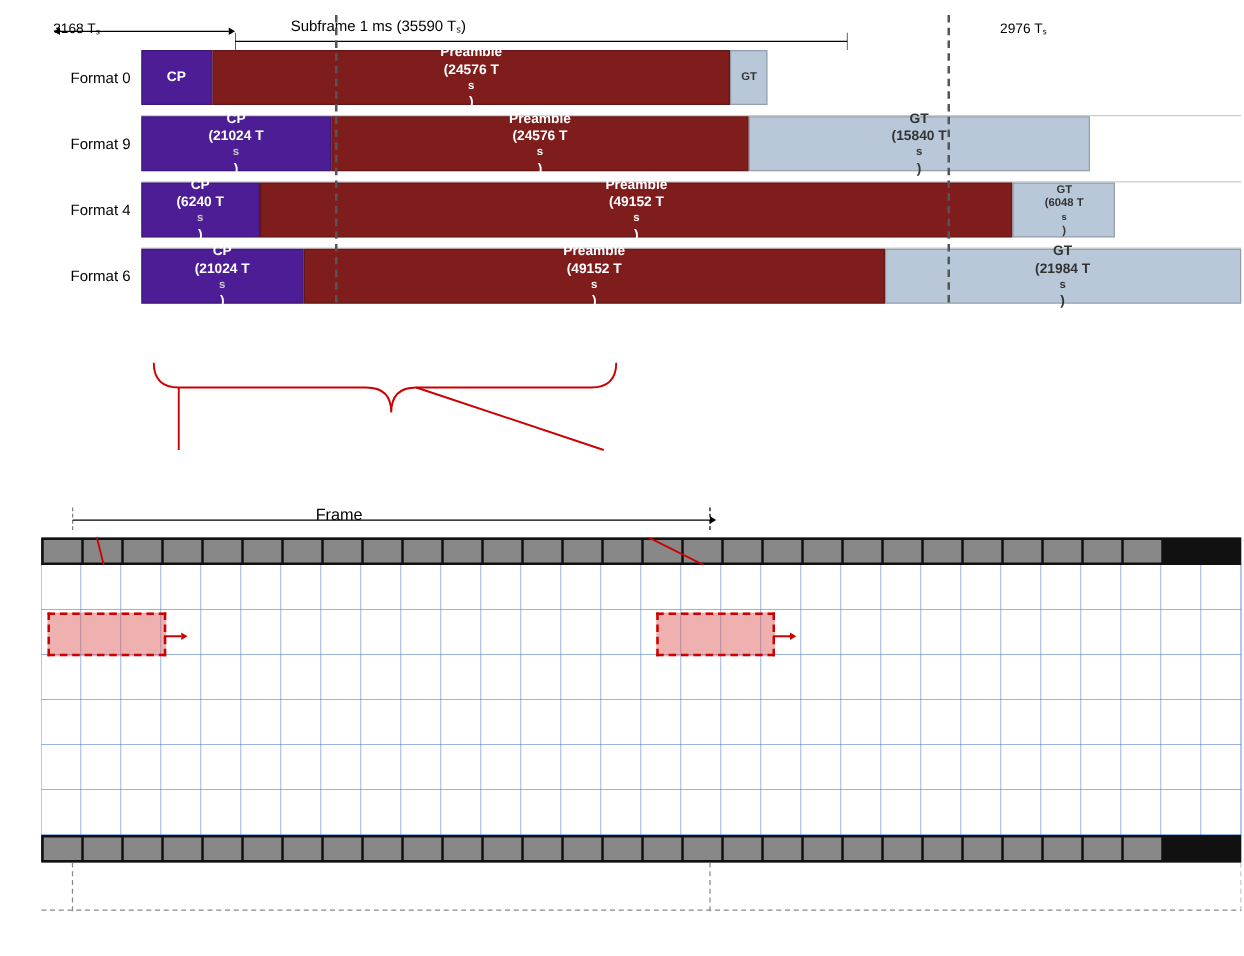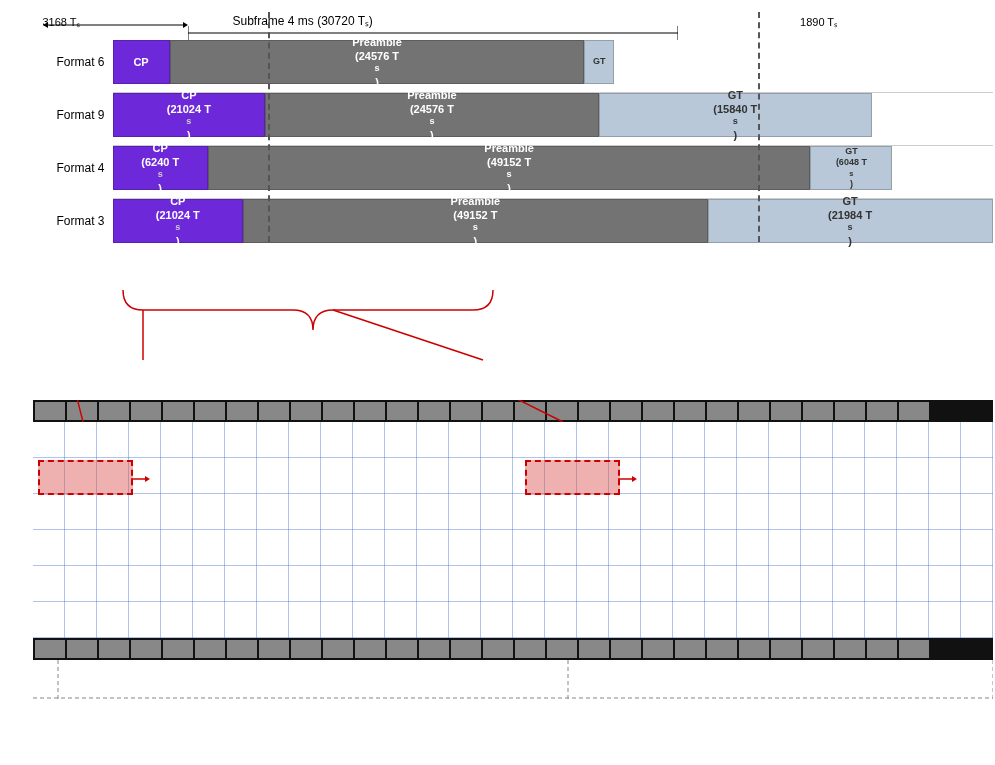--- a/index.html
+++ b/index.html
@@ -66,22 +66,22 @@
       align-items: center;
       justify-content: center;
       font-size: 11px;
       color: #fff;
       font-weight: bold;
       line-height: 1.3;
       text-align: center;
       border: 1px solid rgba(0,0,0,0.2);
     }
 
-    .block-cp-dark { background: #6d28d9; }
-    .block-preamble-bright { background: #737373; }
+    .block-cp-dark { background: #4c1d95; }
+    .block-preamble-bright { background: #7f1d1d; }
     .block-gt-light { background: #B8C8D8; color: #333; }
     .block-gt-small { background: #B8C8D8; color: #333; font-size: 9px; }
 
     
     .bottom-section {
       position: relative;
       margin: 0 auto;
       width: 960px;
       height: 330px;
       margin-top: 10px;
@@ -113,35 +113,35 @@
   <div class="top-diagram">
 
     <div style="position:absolute;top:4px;left:10px;font-size:11px;">3168 Tₛ</div>
     <svg style="position:absolute;top:0;left:10px;width:150px;height:30px;">
 
       <line x1="5" y1="15" x2="140" y2="15" stroke="#000" stroke-width="1"></line>
       <polygon points="5,12 5,18 0,15" fill="#000"></polygon>
       <polygon points="140,12 140,18 145,15" fill="#000"></polygon>
     </svg>
 
-    <div style="position:absolute;top:2px;left:200px;font-size:12px;text-align:center;">Subframe 4 ms (30720 Tₛ)</div>
+    <div style="position:absolute;top:2px;left:200px;font-size:12px;text-align:center;">Subframe 1 ms (35590 Tₛ)</div>
     <svg style="position:absolute;top:16px;left:155px;width:490px;height:14px;">
       <line x1="0" y1="7" x2="490" y2="7" stroke="#000" stroke-width="1"></line>
       <polygon points="0,4 0,10 -5,7" fill="#000"></polygon>
       <polygon points="490,4 490,10 495,7" fill="#000"></polygon>
       <line x1="0" y1="0" x2="0" y2="14" stroke="#000" stroke-width="1"></line>
       <line x1="490" y1="0" x2="490" y2="14" stroke="#000" stroke-width="1"></line>
     </svg>
 
-    <div style="position:absolute;top:4px;right:155px;font-size:11px;">1890 Tₛ</div>
+    <div style="position:absolute;top:4px;right:155px;font-size:11px;">2976 Tₛ</div>
 
     <div class="formats-area">
 
       <div class="format-row">
-        <div class="format-label">Format 6</div>
+        <div class="format-label">Format 0</div>
         <div class="format-blocks">
           <div class="block block-cp-dark" style="flex:0.8;">CP</div>
           <div class="block block-preamble-bright" style="flex:6;">Preamble<br>(24576 T<sub style="color:#fff">s</sub>)</div>
           <div class="block block-gt-small" style="flex:0.4;font-size:9px;color:#333;">GT</div>
 
           <div style="flex:5.5;"></div>
         </div>
       </div>
 
       <div style="height:1px;background:#ccc;margin-left:80px;"></div>
@@ -164,21 +164,21 @@
           <div class="block block-cp-dark" style="flex:1.4;">CP<br>(6240 T<sub style="color:#ccc">s</sub>)</div>
           <div class="block block-preamble-bright" style="flex:9;">Preamble<br>(49152 T<sub style="color:#fff">s</sub>)</div>
           <div class="block block-gt-small" style="flex:1.2;font-size:9px;">GT<br>(6048 T<sub>s</sub>)</div>
           <div style="flex:1.5;"></div>
         </div>
       </div>
 
       <div style="height:1px;background:#ccc;margin-left:80px;"></div>
 
       <div class="format-row">
-        <div class="format-label">Format 3</div>
+        <div class="format-label">Format 6</div>
         <div class="format-blocks">
           <div class="block block-cp-dark" style="flex:2.5;">CP<br>(21024 T<sub style="color:#ccc">s</sub>)</div>
           <div class="block block-preamble-bright" style="flex:9;">Preamble<br>(49152 T<sub style="color:#fff">s</sub>)</div>
           <div class="block block-gt-light" style="flex:5.5;">GT<br>(21984 T<sub>s</sub>)</div>
         </div>
       </div>
 
       <div style="position:absolute;top:-28px;left:235px;height:230px;border-left:2px dashed #555;pointer-events:none;"></div>
 
       <div style="position:absolute;top:-28px;left:725px;height:230px;border-left:2px dashed #555;pointer-events:none;"></div>
@@ -190,20 +190,30 @@
       <path d="M 10 0 Q 10 20 30 20 L 180 20 Q 200 20 200 40 Q 200 20 220 20 L 360 20 Q 380 20 380 0" fill="none" stroke="#cc0000" stroke-width="1.5"></path>
 
       <line x1="30" y1="20" x2="30" y2="70" stroke="#cc0000" stroke-width="1.5"></line>
       <line x1="220" y1="20" x2="370" y2="70" stroke="#cc0000" stroke-width="1.5"></line>
     </svg>
 
   </div>
 
   <div class="bottom-section">
 
+    <div class="frame-label-area">
+      <svg style="position:absolute;top:2px;left:25px;width:520px;height:26px;">
+        <line x1="0" y1="14" x2="510" y2="14" stroke="#000" stroke-width="1"></line>
+        <polygon points="0,11 0,17 -5,14" fill="#000"></polygon>
+        <polygon points="510,11 510,17 515,14" fill="#000"></polygon>
+        <line x1="0" y1="4" x2="0" y2="24" stroke="#000" stroke-width="1" stroke-dasharray="3,2"></line>
+        <line x1="510" y1="4" x2="510" y2="24" stroke="#000" stroke-width="1" stroke-dasharray="3,2"></line>
+      </svg>
+      <span style="position:absolute;top:4px;left:220px;font-size:13px;">Frame</span>
+    </div>
 
     <div class="grid-container">
 
       <div style="position:absolute;top:0;left:0;right:0;height:22px;background:#111;display:flex;gap:2px;padding:2px;">
 
       <div style="width: 30px; height: 18px; background: rgb(136, 136, 136); flex-shrink: 0;"></div>
           <div style="width: 30px; height: 18px; background: rgb(136, 136, 136); flex-shrink: 0;"></div>
           <div style="width: 30px; height: 18px; background: rgb(136, 136, 136); flex-shrink: 0;"></div>
           <div style="width: 30px; height: 18px; background: rgb(136, 136, 136); flex-shrink: 0;"></div>
           <div style="width: 30px; height: 18px; background: rgb(136, 136, 136); flex-shrink: 0;"></div>

